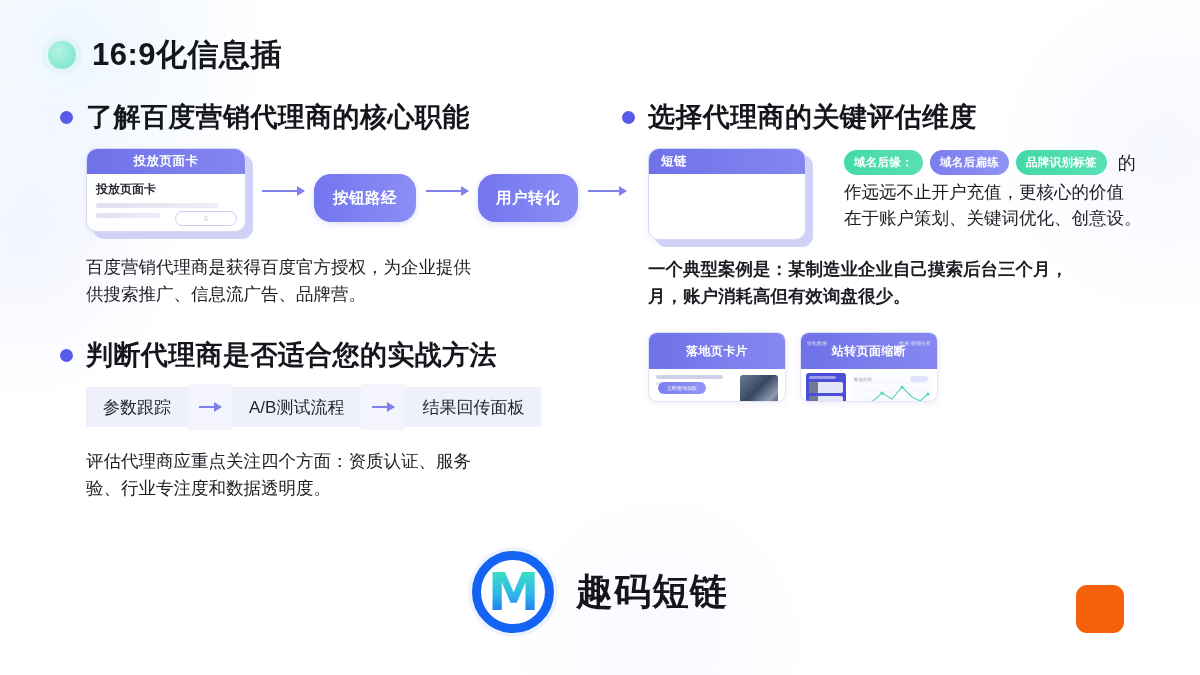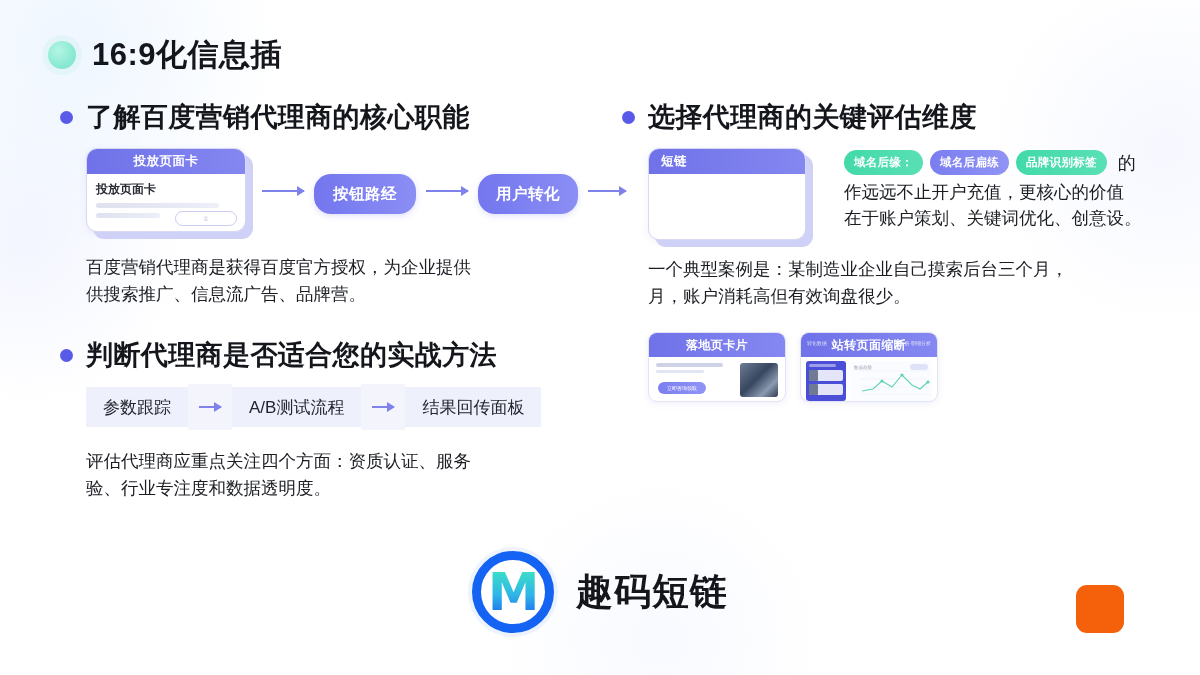--- a/index.html
+++ b/index.html
@@ -102,21 +102,21 @@
   .flow-arrow {
     position: absolute; top: 46px; height: 2px; background: #7f82ea;
   }
   .flow-arrow::after {
     content: ""; position: absolute; right: -1px; top: -4px;
     border-left: 8px solid #7f82ea;
     border-top: 5px solid transparent;
     border-bottom: 5px solid transparent;
   }
   .flow-pill {
-    position: absolute; top: 30px; height: 40px;
+    position: absolute; top: 30px; height: 48px;
     border-radius: 17px;
     background: linear-gradient(90deg,#7376ee,#8b8ef4);
     color: #fff; font-size: 15.5px; font-weight: 700;
     display: flex; align-items: center; justify-content: center;
     letter-spacing: .5px;
     box-shadow: 0 2px 6px rgba(110,114,235,.22);
   }
 
   
   .chiprow {
@@ -163,21 +163,21 @@
     display: flex; gap: 14px;
   }
   .thumb {
     width: 138px; height: 70px; background: #fff;
     border-radius: 9px; overflow: hidden;
     border: 1px solid #e2e4f5;
     box-shadow: 0 2px 6px rgba(95,95,210,.10);
     position: relative;
   }
   .thumb .tbar {
-    height: 24px; background: linear-gradient(90deg,#6f72e8,#8588f1);
+    height: 36px; background: linear-gradient(90deg,#6f72e8,#8588f1);
     display: flex; align-items: center; justify-content: center;
     position: relative;
   }
   .thumb .tbar .tt {
     color: #fff; font-size: 12px; font-weight: 700; letter-spacing: .4px;
   }
   .thumb .tbar .tmini {
     position: absolute; left: 6px; top: 7px;
     font-size: 5px; color: rgba(255,255,255,.75);
   }
@@ -346,21 +346,21 @@
             <span class="tag green">域名后缘：</span>
             <span class="tag purple">域名后扁练</span>
             <span class="tag green">品牌识别标签</span>
             <span class="tag-suffix">的</span>
           </div>
           <div class="tagpara">作远远不止开户充值，更核心的价值
 在于账户策划、关键词优化、创意设。</div>
         </div>
       </div>
 
-      <div class="sect-body" style="margin-top:8px;">
+      <div class="sect-body" style="margin-top:8px;font-weight:bold;">
         <p>一个典型案例是：某制造业企业自己摸索后台三个月，
 月，账户消耗高但有效询盘很少。</p>
       </div>
     </div>
 
     <div class="sect" style="margin-top:22px;">
 
       <div class="thumbs">
 
         <div class="thumb">

